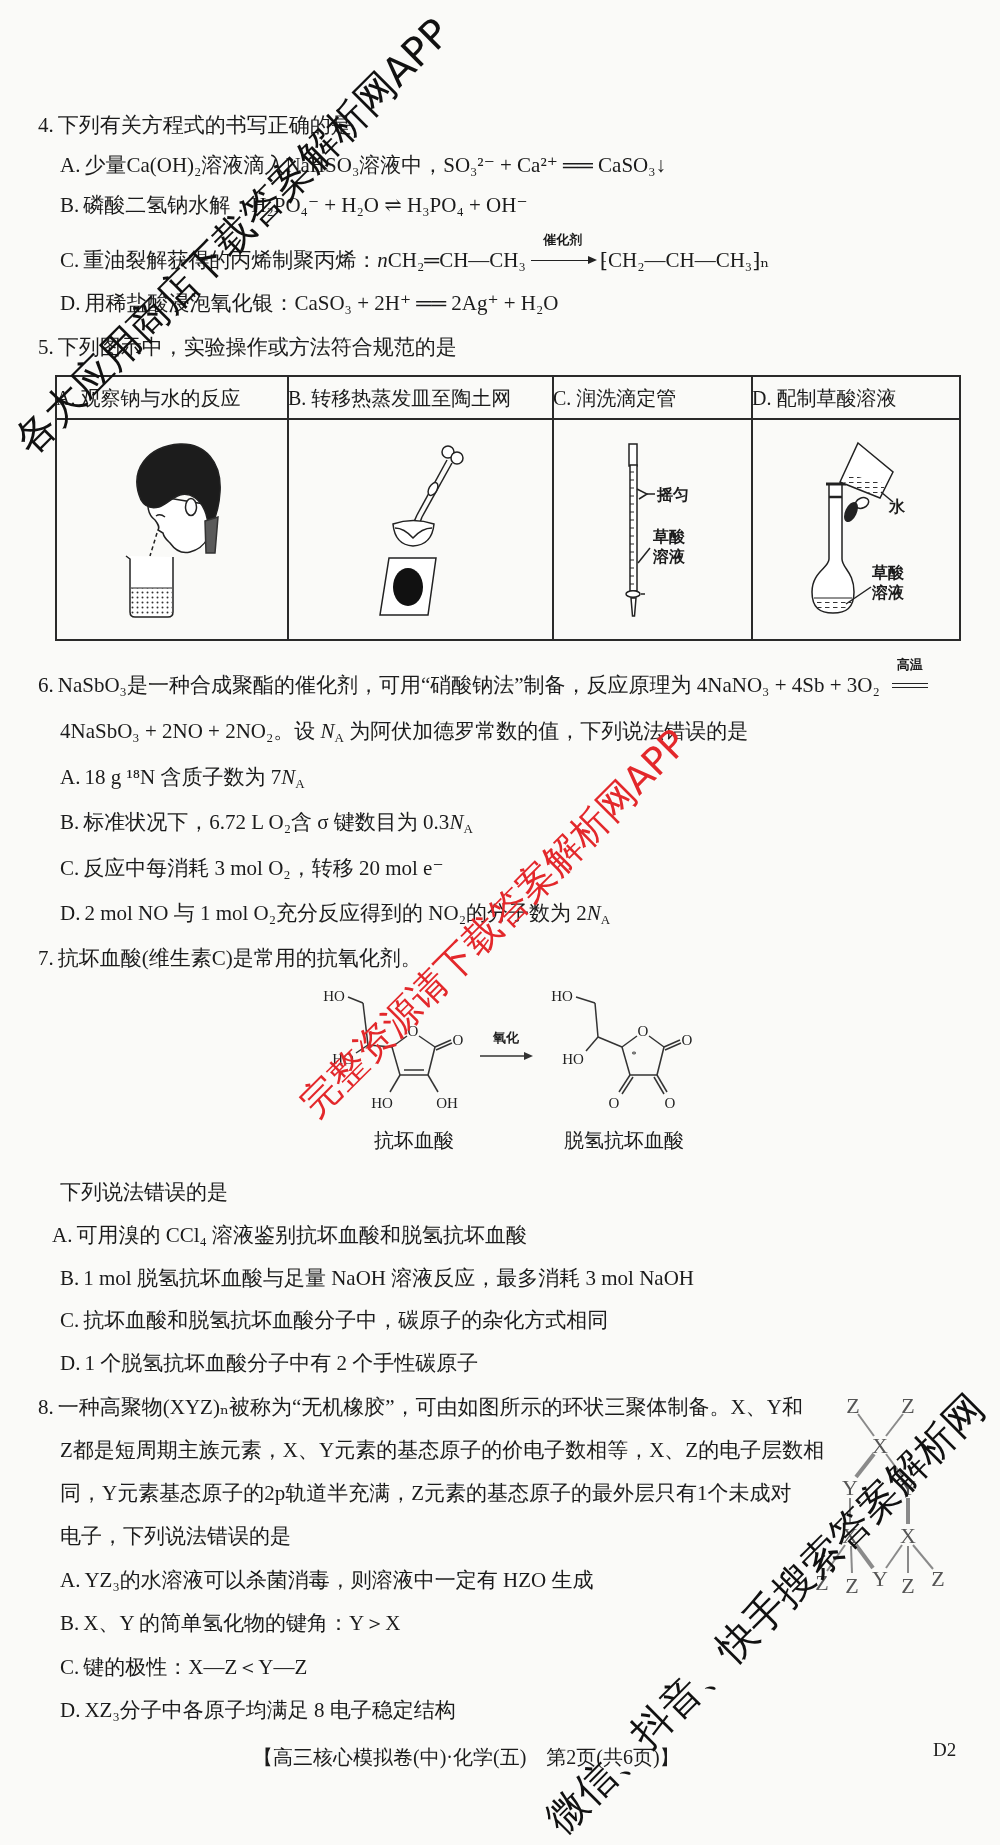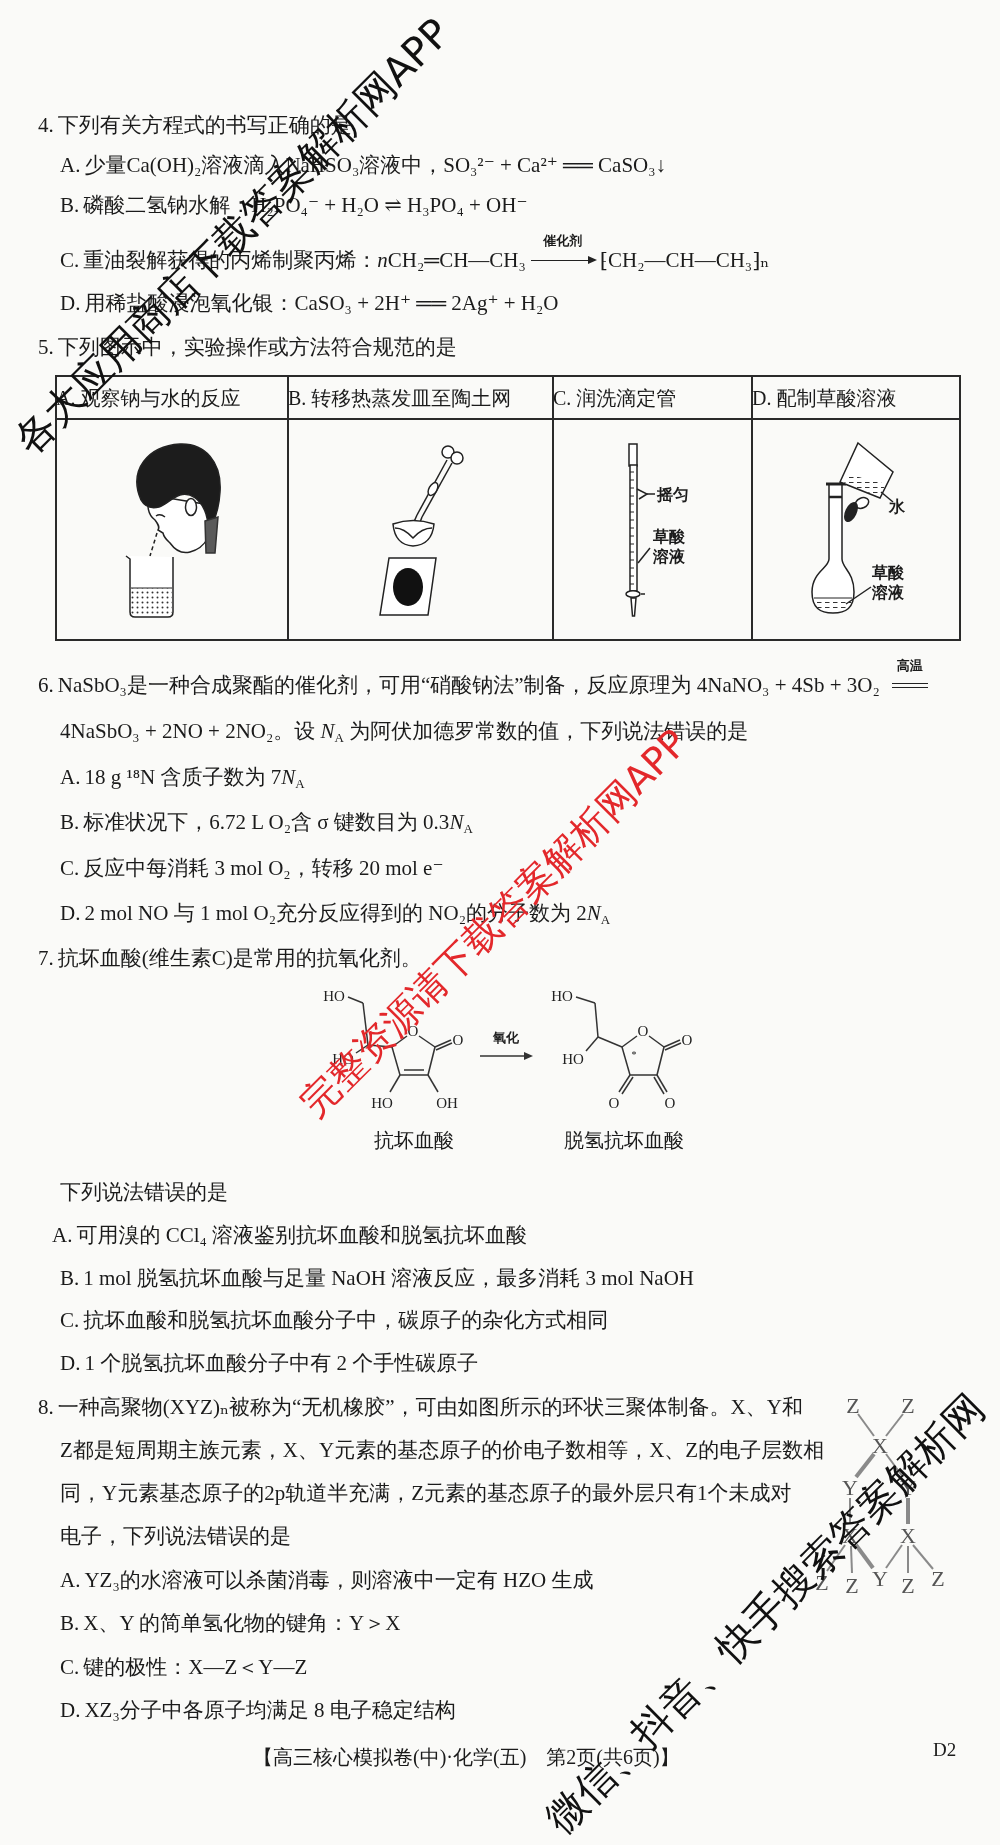--- a/index.html
+++ b/index.html
@@ -13,21 +13,21 @@
   .opt-label { margin-right: 4px; }
   sub, sup { font-size: 0.62em; line-height: 0; }
   sub { vertical-align: -0.28em; }
   i { font-style: italic; }
 
   .cond-arrow, .cond-eq { display: inline-block; position: relative; height: 24px; vertical-align: top; }
   .cond-arrow { width: 68px; margin: 0 3px; }
   .cond-eq { width: 40px; margin-left: 10px; }
   .cond-arrow .cond, .cond-eq .cond {
     position: absolute; left: 0; right: 0; top: -14px; text-align: center;
-    font-size: 13px; line-height: 14px; font-weight: bold;
+    font-size: 13px; line-height: 14px; font-weight: bold; font-family: Liberation Mono, monospace;
   }
   .cond-arrow .arr { position: absolute; left: 2px; right: 9px; top: 12px; border-top: 1.5px solid #222; }
   .cond-arrow .arr::after {
     content: ""; position: absolute; right: -9px; top: -5px;
     border-left: 9px solid #222; border-top: 4px solid transparent; border-bottom: 4px solid transparent;
   }
   .cond-eq .dbl { position: absolute; left: 2px; right: 2px; top: 10px; height: 3px;
     border-top: 1.5px solid #222; border-bottom: 1.5px solid #222; }
 
   .gfx { position: absolute; left: 0; top: 0; }

